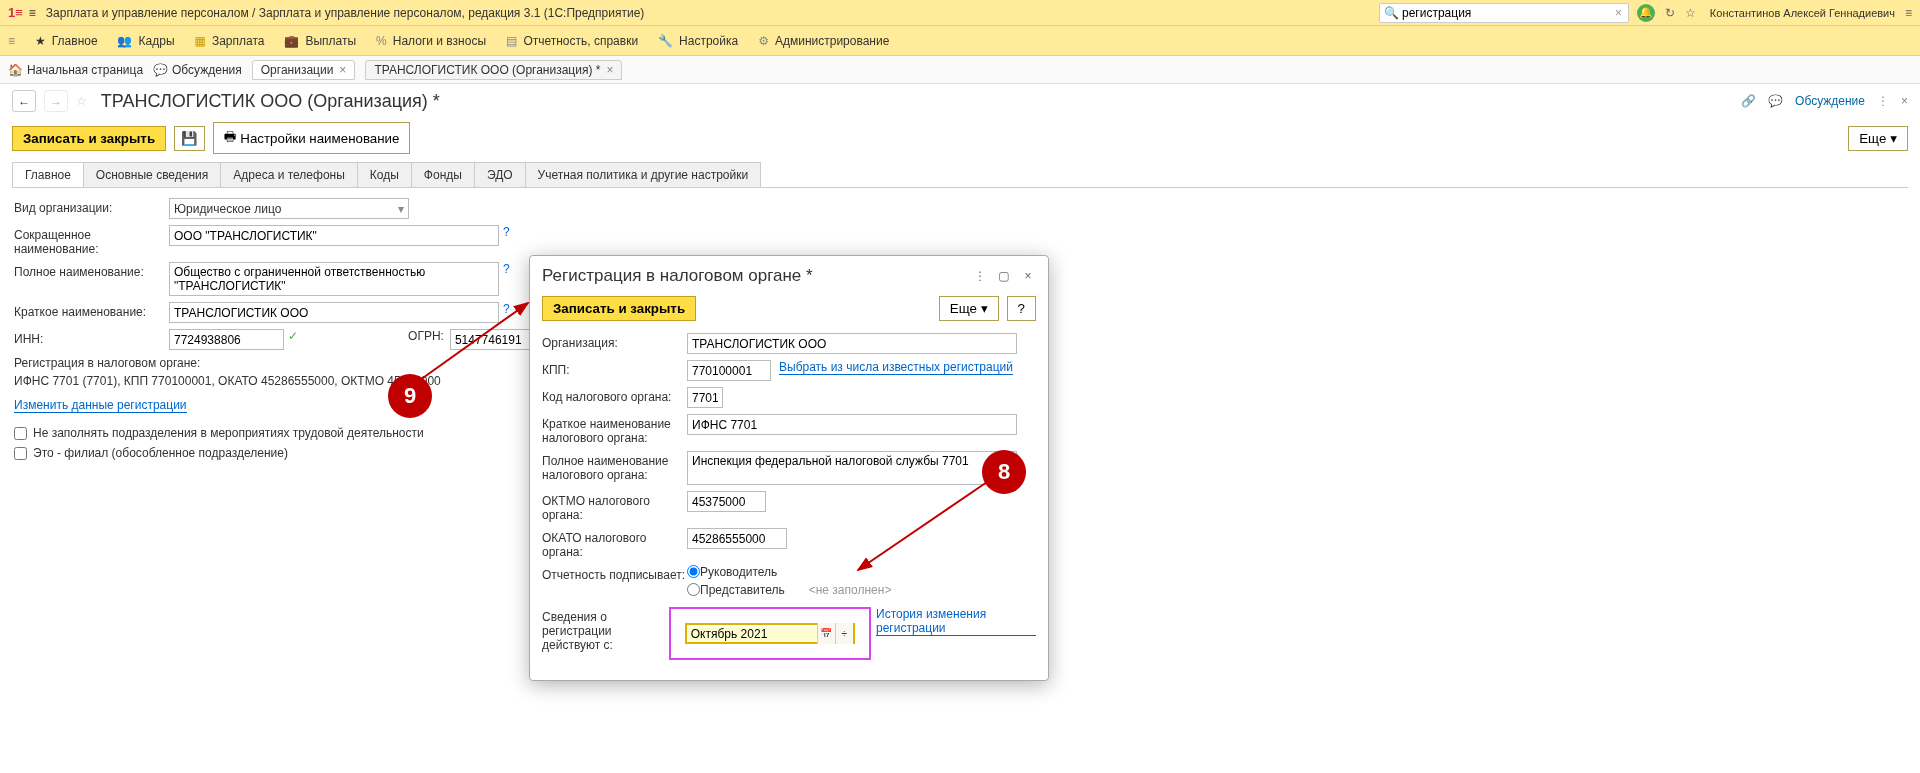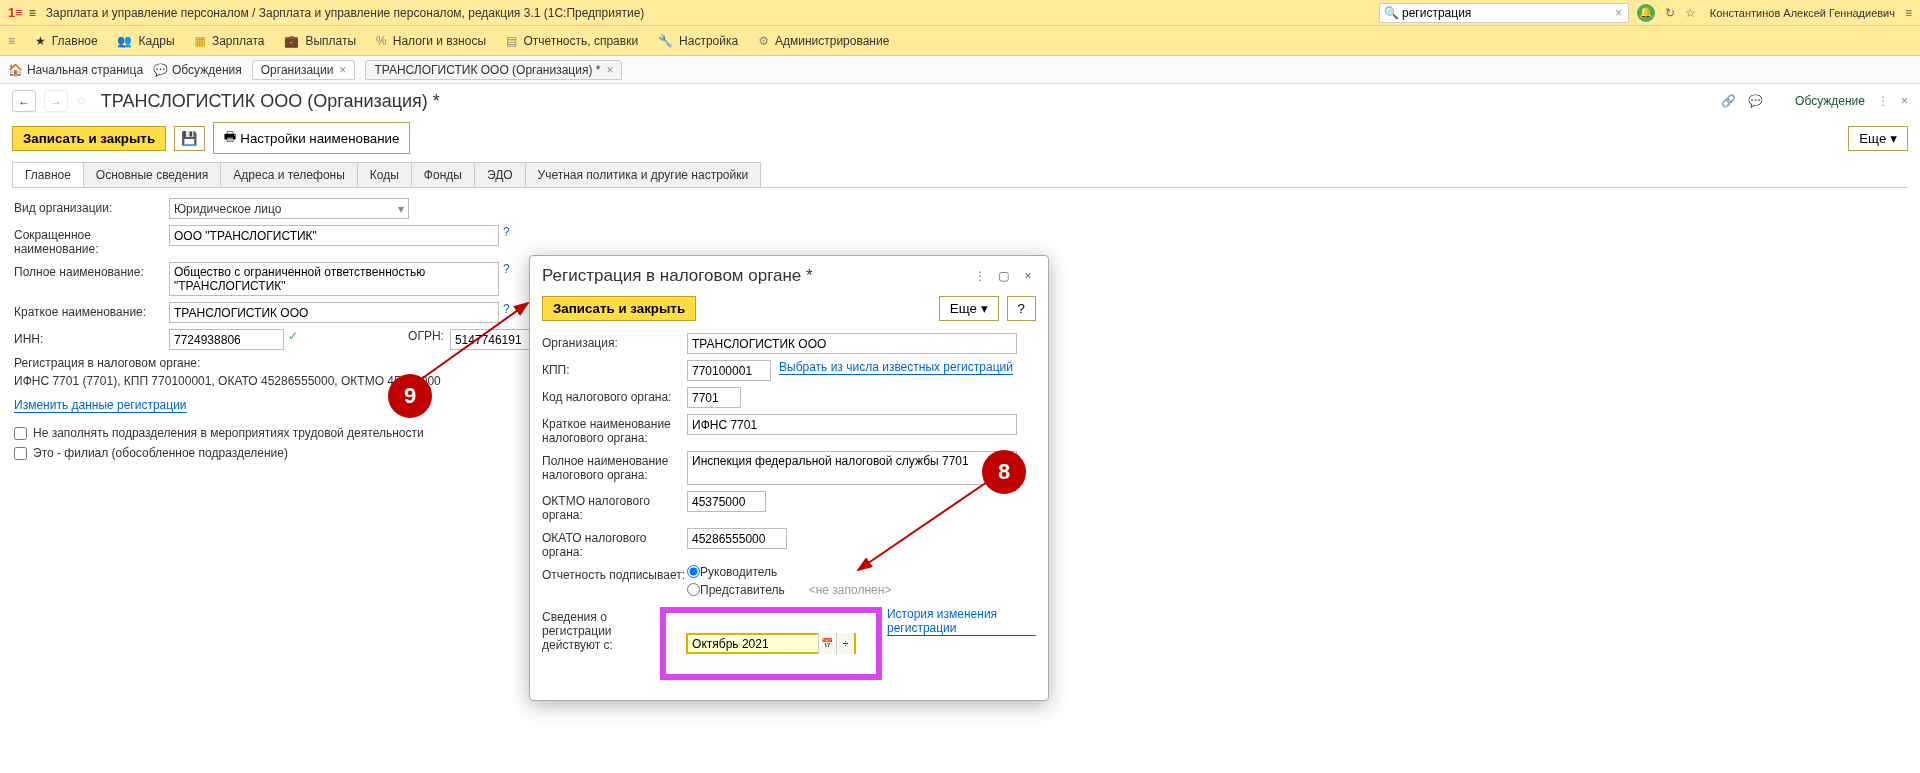--- a/index.html
+++ b/index.html
@@ -69,21 +69,21 @@
 .dlg-ctrl span { cursor: pointer; color: #666; width: 16px; text-align: center; }
 .dlg-toolbar { padding: 4px 12px; display: flex; align-items: center; gap: 8px; }
 .dlg-body { padding: 8px 12px 14px; }
 .drow { display: flex; align-items: flex-start; margin-bottom: 6px; }
 .dlabel { width: 145px; padding-top: 3px; font-size: 12px; }
 .radio-row { display: flex; align-items: flex-start; gap: 0; margin-bottom: 4px; }
 .radio-row input { width: 13px; height: 13px; }
 .notfilled { color: #999; }
 
 
-.date-highlight-wrap { border: 6px solid #d946ef; padding: 20px; display: inline-flex; align-items: center; }
+.date-highlight-wrap { border: 2px solid #d946ef; padding: 14px; display: inline-flex; align-items: center; }
 .date-field { border: 2px solid #e0b000; display: inline-flex; align-items: center; height: 21px; }
 .date-field input { border: none; outline: none; padding: 0 4px; width: 130px; font-size: 12px; background: #ffffd0; }
 .date-side-btn { border-left: 1px solid #ccc; width: 18px; height: 21px; display: flex; align-items: center; justify-content: center; cursor: pointer; background: #f8f8f0; font-size: 10px; }
 
 
 .ann-circle { position: absolute; width: 44px; height: 44px; border-radius: 50%; background: #c00000; color: #fff; display: flex; align-items: center; justify-content: center; font-size: 22px; font-weight: bold; z-index: 100; }
 .ann-arrow { position: absolute; z-index: 99; pointer-events: none; }
 </style>
 </head>
 <body>
@@ -163,21 +163,21 @@
 </div>
 
 <div class="pagehdr">
   <span class="navbtn">←</span>
   <span class="navbtn disabled">→</span>
   <span style="color:#ccc;">☆</span>
   <span class="pagetitle">ТРАНСЛОГИСТИК ООО (Организация) *</span>
   <div class="hdr-right">
     <span style="color:#888;">🔗</span>
     <span style="color:#888;">💬</span>
-    <span style="color:#14532d;margin-left:20px;">Обсуждение</span>
+    <span style="color:#0369a1;">Обсуждение</span>
     <span style="color:#888;">⋮</span>
     <span style="color:#888;">×</span>
   </div>
 </div>
 
 <div class="toolbar">
   <button class="btn primary">Записать и закрыть</button>
   <button class="btn icon-only">
       <span>💾</span>
     </button>
@@ -263,21 +263,21 @@
       <input class="finput" style="width: 330px;" value="ТРАНСЛОГИСТИК ООО">
     </div>
     <div class="drow">
       <div class="dlabel">КПП:</div>
       <input class="finput" style="width: 84px;" value="770100001">
       <span style="width:8px;"></span>
       <span class="link underline">Выбрать из числа известных регистраций</span>
     </div>
     <div class="drow">
       <div class="dlabel">Код налогового органа:</div>
-      <input class="finput" style="width: 54px;" value="7701">
+      <input class="finput" style="width: 36px;" value="7701">
     </div>
     <div class="drow">
       <div class="dlabel">Краткое наименование налогового органа:</div>
       <input class="finput" style="width: 330px;" value="ИФНС 7701">
     </div>
     <div class="drow">
       <div class="dlabel">Полное наименование налогового органа:</div>
       <textarea class="textarea" style="width: 330px;">Инспекция федеральной налоговой службы 7701</textarea>
     </div>
     <div class="drow">

